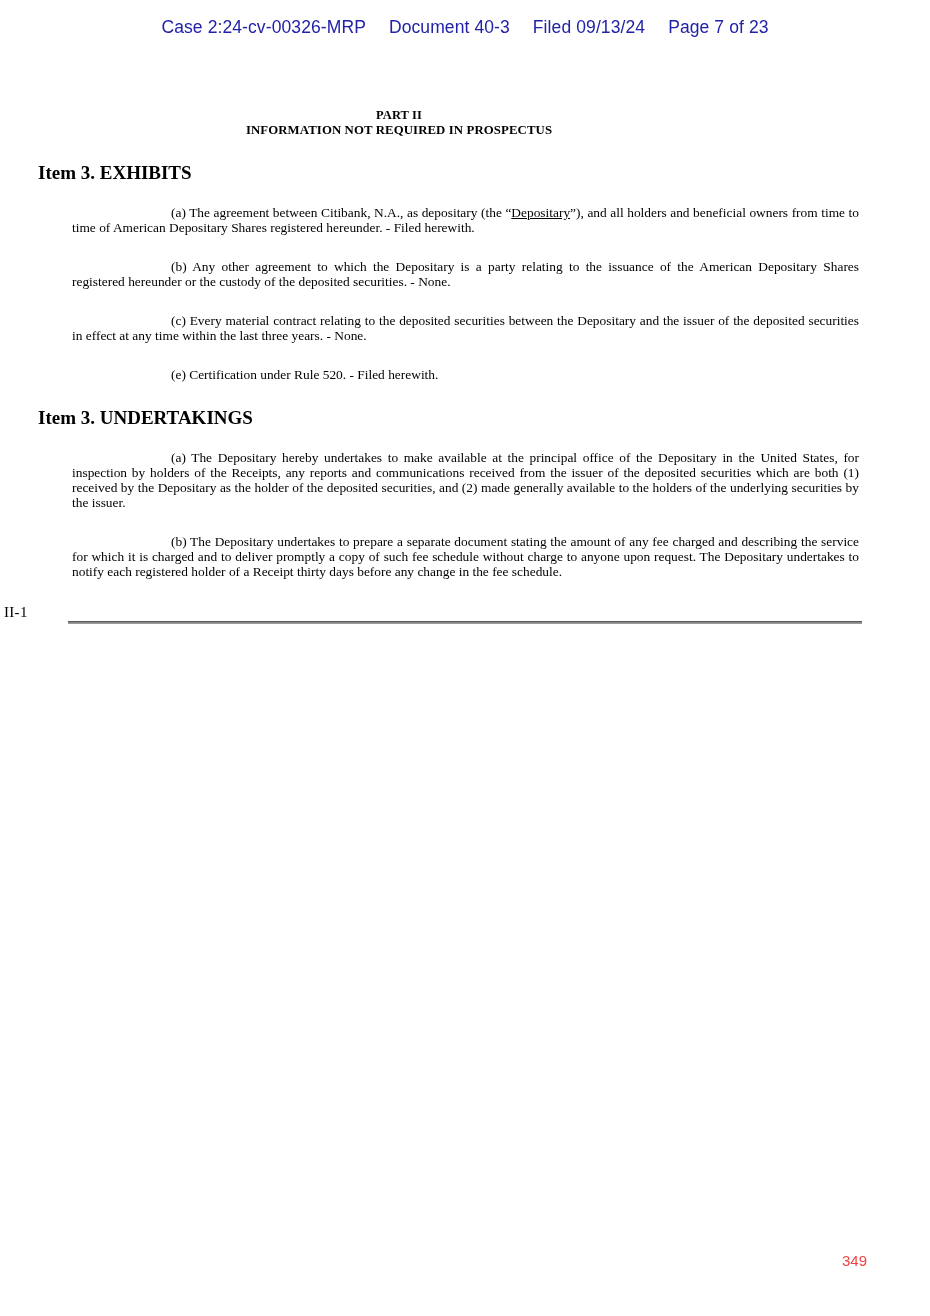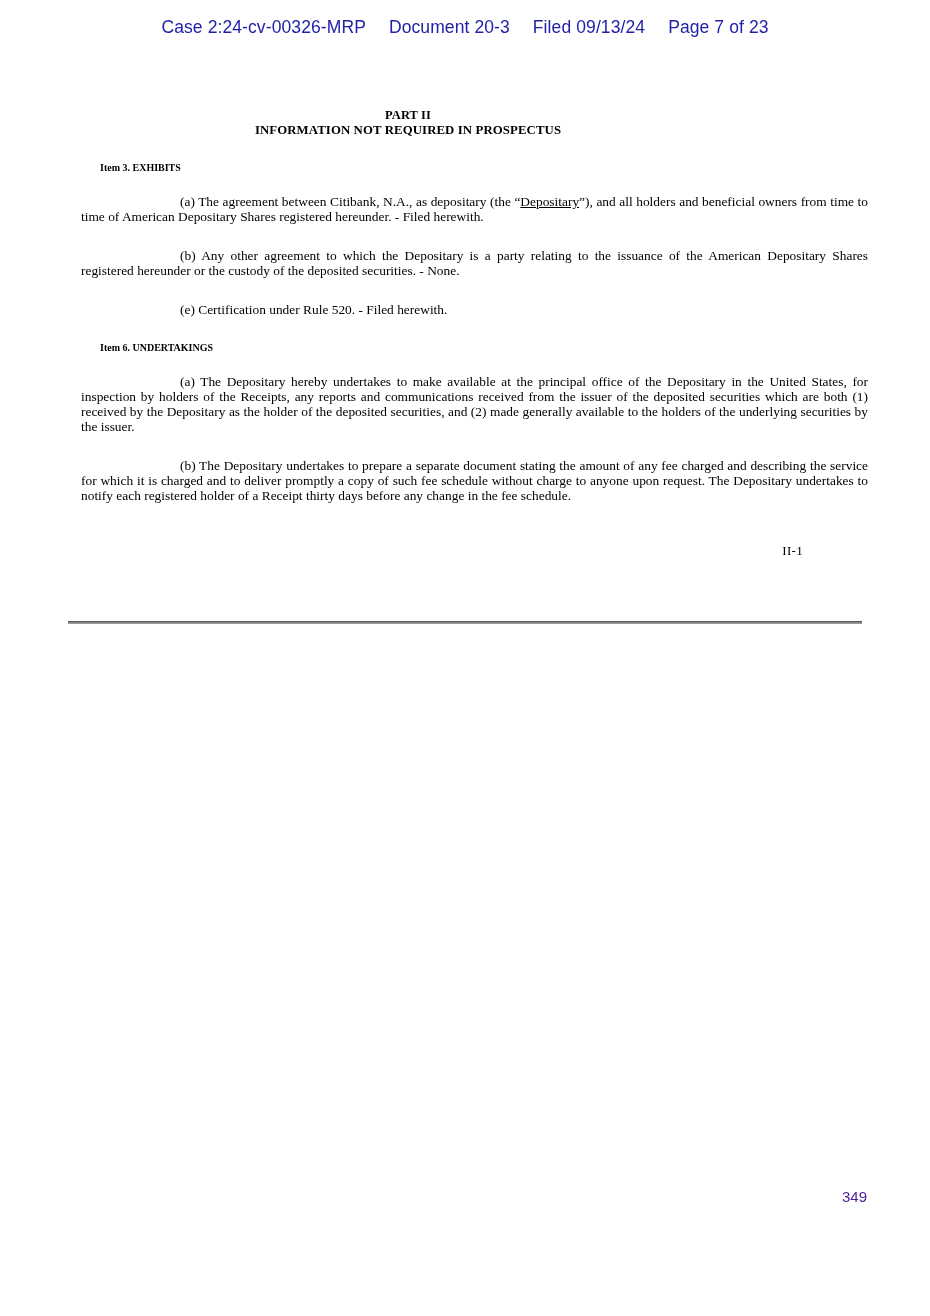--- a/index.html
+++ b/index.html
@@ -28,111 +28,112 @@
     letter-spacing: 0.1px;
     color: #2222a8;
     white-space: nowrap;
   }
   #ecf-stamp .seg { margin: 0 9px; }
 
   
   #page {
     position: absolute;
     top: 0;
-    left: 13px;
+    left: 4px;
     width: 790px;
     font-family: Liberation Serif, serif;
   }
 
   .doc-title {
     text-align: center;
     font-weight: bold;
     font-size: 12.5px;
     letter-spacing: 0.1px;
   }
   #part-title { margin-top: 108px; }
   #subject-title { font-size: 12.8px; }
 
   .item-heading {
-    margin-left: 87px;
+    margin-left: 34px;
     margin-top: 24px;
     font-weight: bold;
-    font-size: 10px;
+    font-size: 19px;
   }
   #item4-heading { margin-top: 25px; }
 
   .para {
     margin: 0 auto;
     margin-left: 68px;
     width: 787px;
     text-indent: 99px;
     text-align: justify;
     font-size: 13.4px;
     line-height: 15px;
     margin-top: 24px;
   }
   .para.first { margin-top: 21px; }
 
   .underline { text-decoration: underline; }
 
   #page-marker {
-    margin-top: 40px;
-    text-align: right;
-    font-size: 13px;
+    margin-top: 25px;
+    text-align: left;
+    font-size: 15px;
     letter-spacing: 0.3px;
   }
 
   #footer-rule {
     position: absolute;
     left: 68px;
     top: 621px;
     width: 794px;
     height: 3px;
     background: #888888;
     border-top: 1px solid #5a5a5a;
     border-bottom: 1px solid #9a9a9a;
     box-sizing: border-box;
   }
 
   #bates-number {
     position: absolute;
     right: 63px;
-    top: 1188px;
+    top: 1252px;
     font-family: "Liberation Sans", sans-serif;
     font-size: 15px;
-    color: #4c1d95;
+    color: #ef4444;
   }
 </style>
 </head>
 <body>
 
 <div id="ecf-stamp">
   <span class="seg">Case 2:24-cv-00326-MRP</span>
-  <span class="seg">Document 20-3</span>
+  <span class="seg">Document 40-3</span>
   <span class="seg">Filed 09/13/24</span>
   <span class="seg">Page 7 of 23</span>
 </div>
 
 <div id="page">
 
   <div class="doc-title" id="part-title">PART II</div>
 
   <div class="doc-title" id="subject-title">INFORMATION NOT REQUIRED IN PROSPECTUS</div>
 
   <div class="item-heading" id="item3-heading">Item 3. EXHIBITS</div>
 
   <p class="para first"><span>(a) The agreement between Citibank, N.A., as depositary (the “</span><span class="underline">Depositary</span><span>”), and all holders and beneficial owners from time to time of American Depositary Shares registered hereunder. - Filed herewith.</span></p>
 
   <p class="para">(b) Any other agreement to which the Depositary is a party relating to the issuance of the American Depositary Shares registered hereunder or the custody of the deposited securities. - None.</p>
 
+  <p class="para">(c) Every material contract relating to the deposited securities between the Depositary and the issuer of the deposited securities in effect at any time within the last three years. - None.</p>
 
 
   <p class="para">(e) Certification under Rule 520. - Filed herewith.</p>
 
-  <div class="item-heading" id="item4-heading">Item 6. UNDERTAKINGS</div>
+  <div class="item-heading" id="item4-heading">Item 3. UNDERTAKINGS</div>
 
   <p class="para first">(a) The Depositary hereby undertakes to make available at the principal office of the Depositary in the United States, for inspection by holders of the Receipts, any reports and communications received from the issuer of the deposited securities which are both (1) received by the Depositary as the holder of the deposited securities, and (2) made generally available to the holders of the underlying securities by the issuer.</p>
 
   <p class="para">(b) The Depositary undertakes to prepare a separate document stating the amount of any fee charged and describing the service for which it is charged and to deliver promptly a copy of such fee schedule without charge to anyone upon request. The Depositary undertakes to notify each registered holder of a Receipt thirty days before any change in the fee schedule.</p>
 
   <div id="page-marker">II-1</div>
 </div>
 
 <div id="footer-rule"></div>
 

